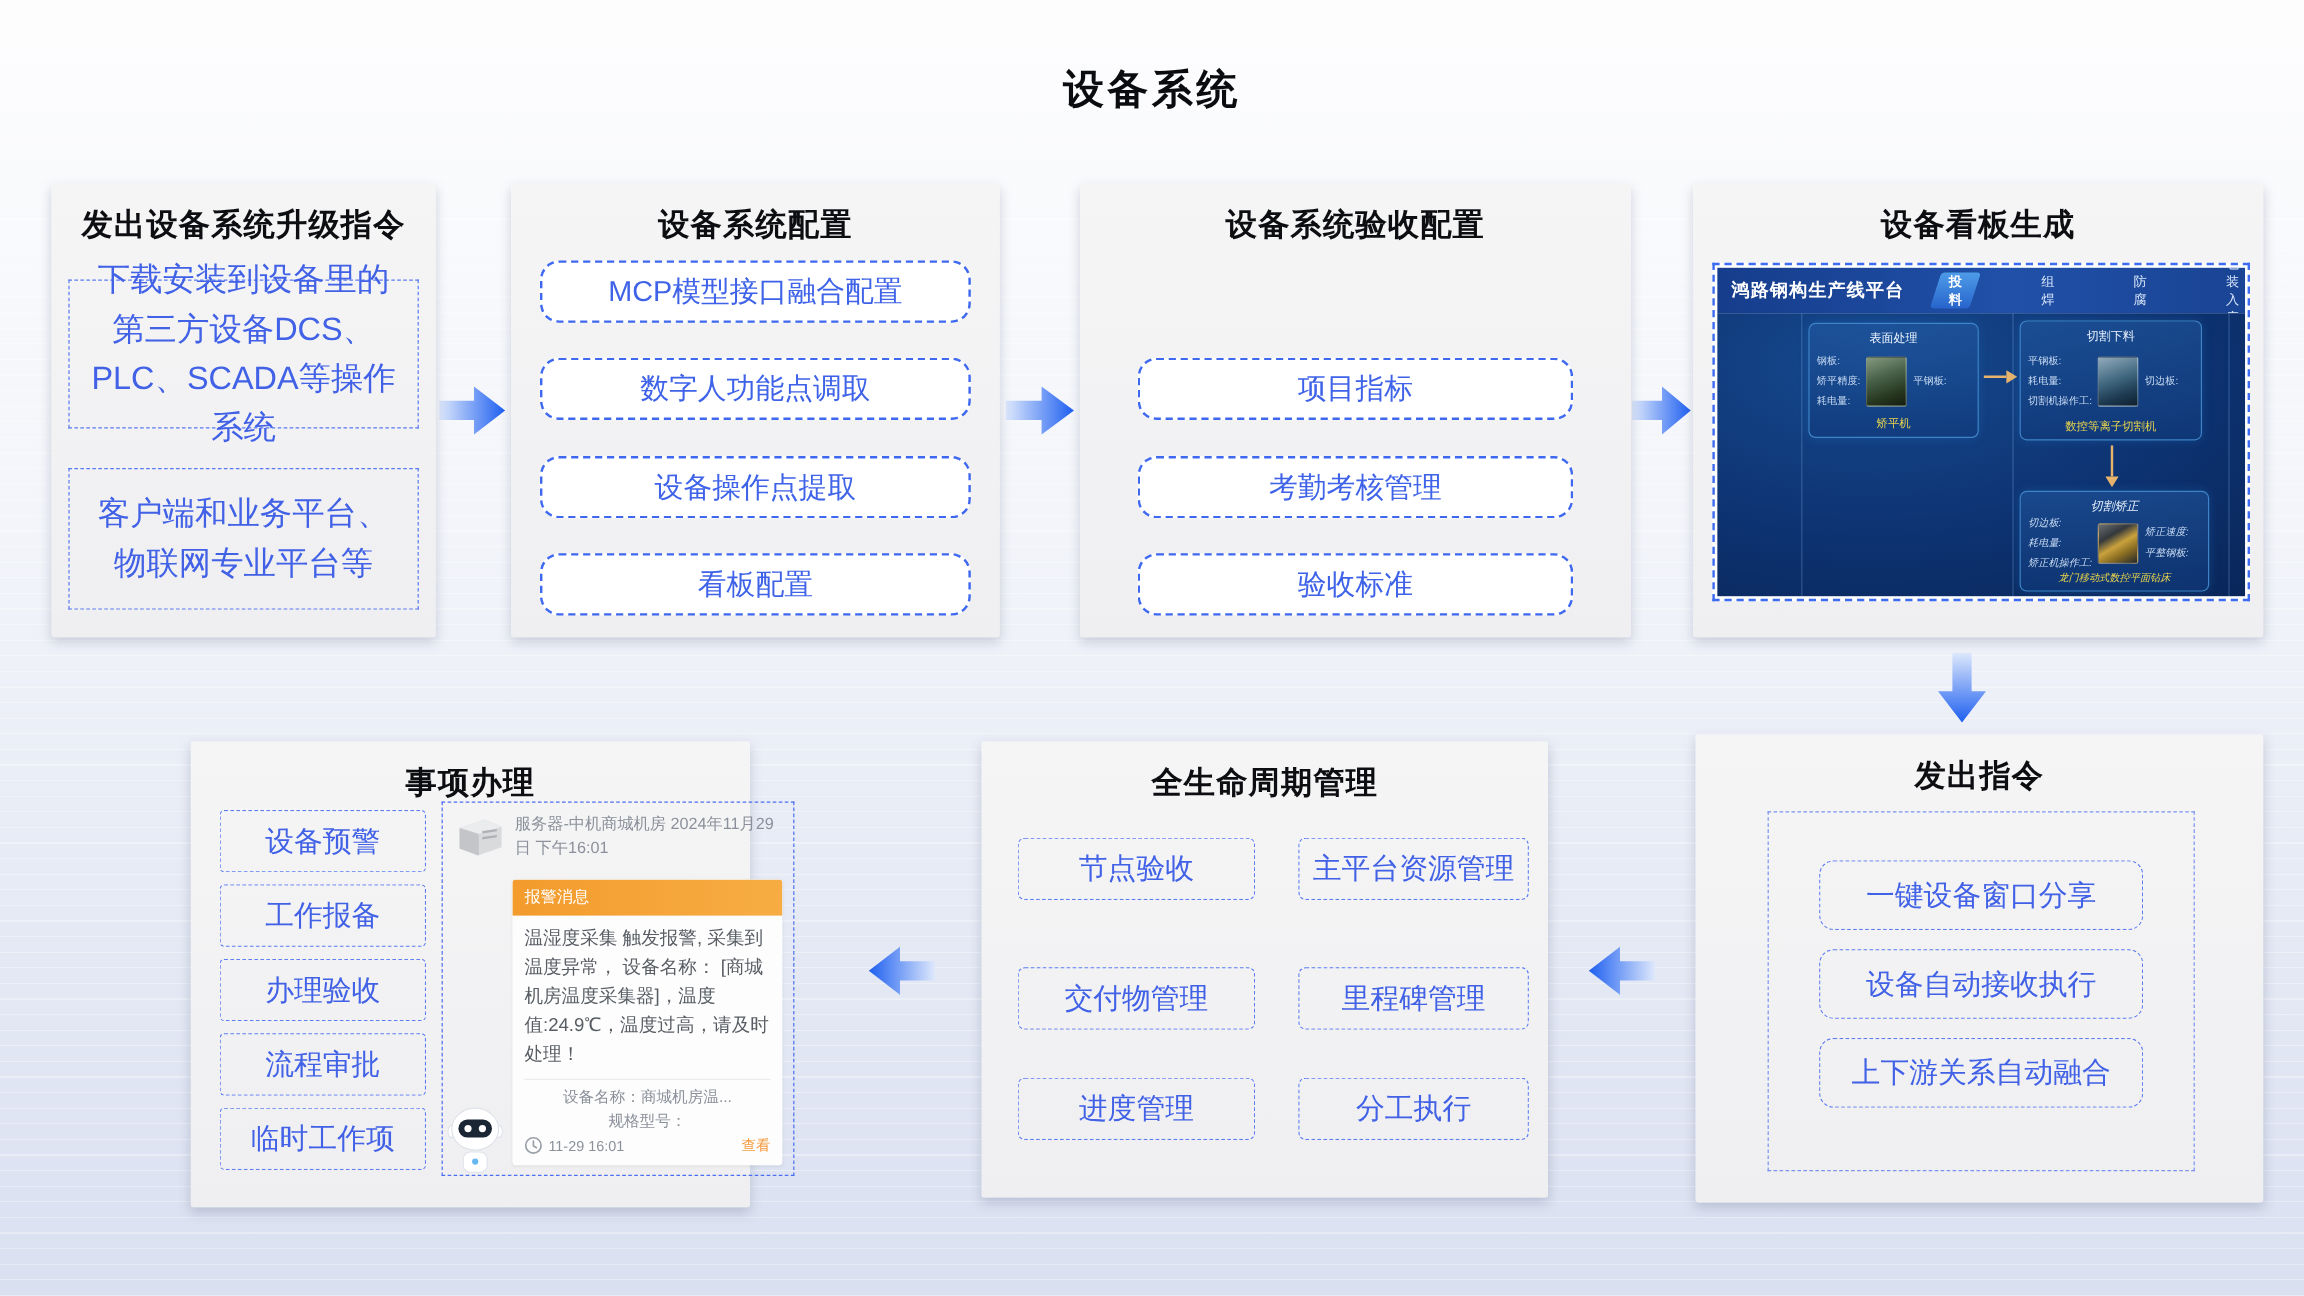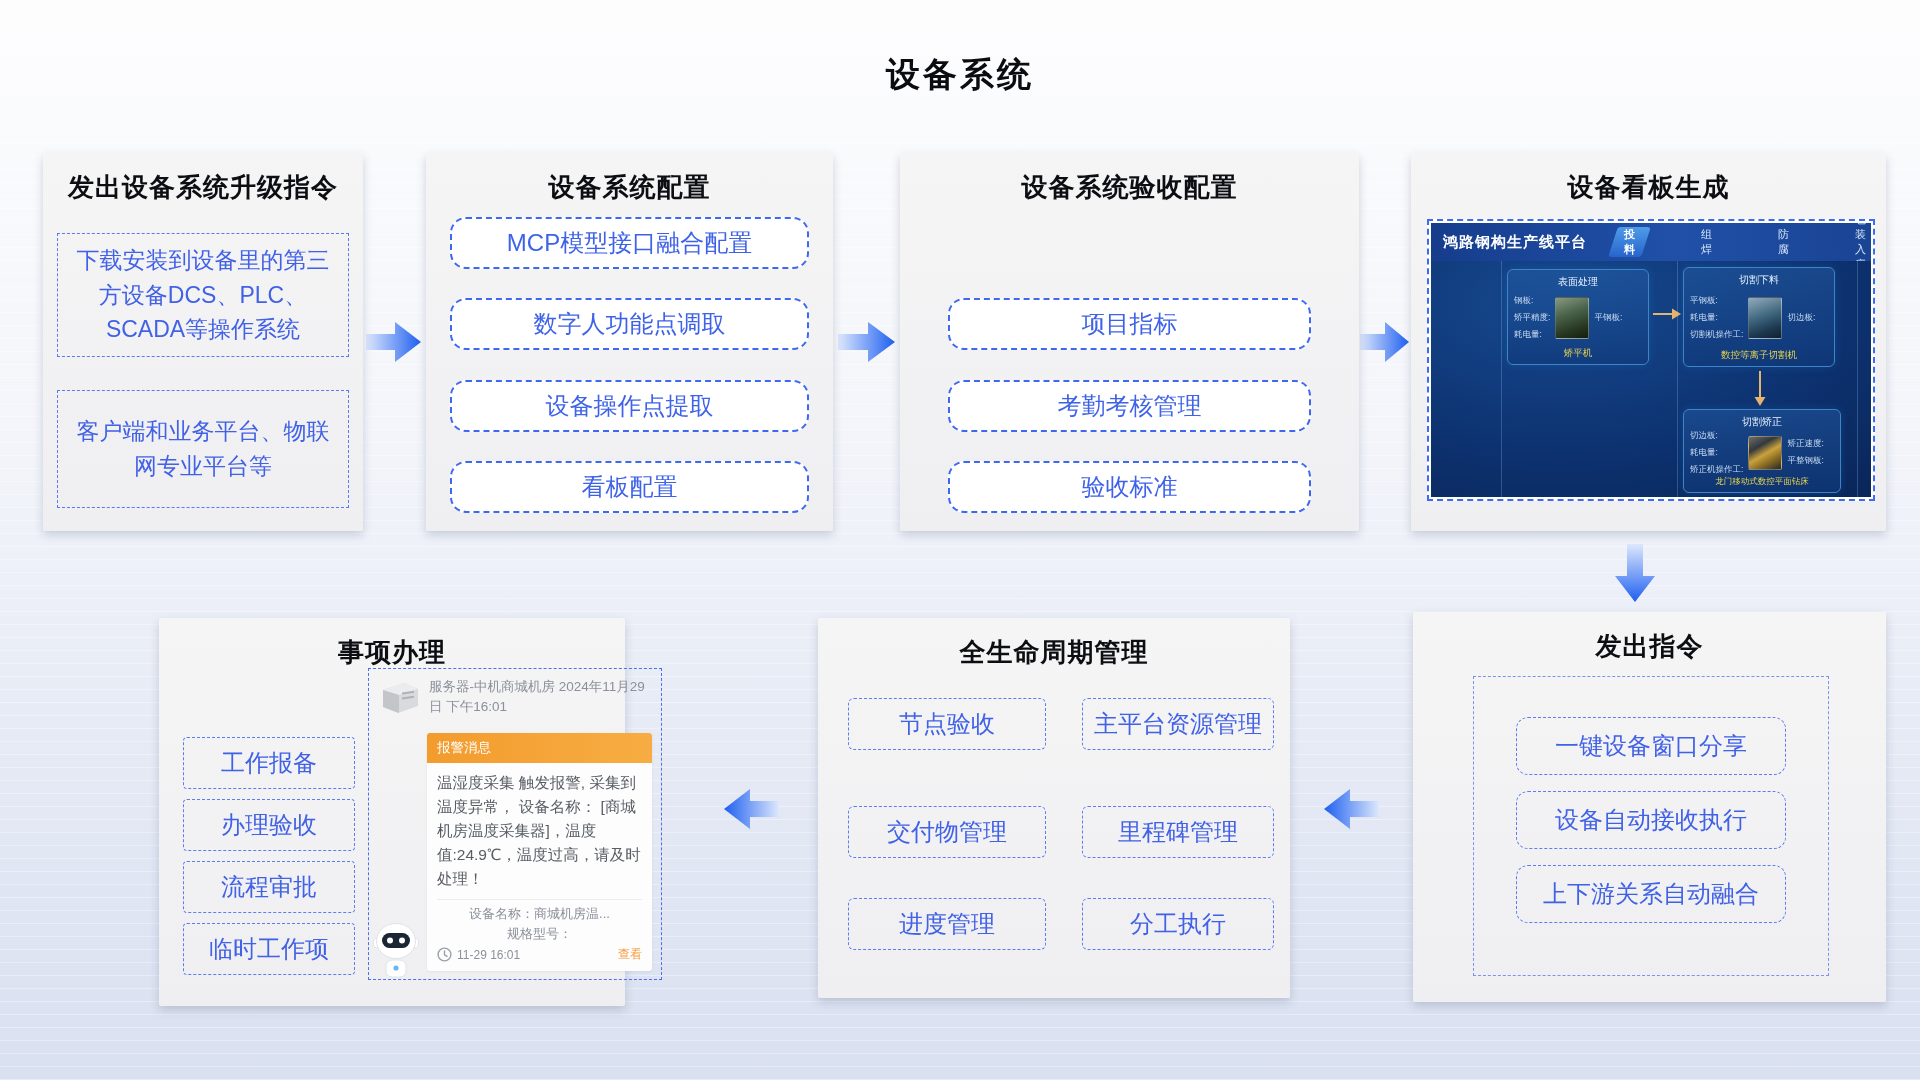--- a/index.html
+++ b/index.html
@@ -9,21 +9,21 @@
   .canvas::after{content:"";position:absolute;inset:0;pointer-events:none;
     background:repeating-linear-gradient(180deg,rgba(255,255,255,.35) 0 1px,rgba(255,255,255,0) 1px 13px);}
   .page-title{position:absolute;top:52px;left:0;width:1920px;text-align:center;
     font-size:34px;font-weight:700;color:#0b0c0f;letter-spacing:3px;z-index:3;}
   .panel{position:absolute;background:linear-gradient(180deg,#f5f5f6,#efeff1);
     box-shadow:0 4px 10px rgba(105,115,145,.30);border-radius:2px;z-index:2;}
   .panel-title{margin-top:17px;text-align:center;font-size:26px;font-weight:700;color:#0d0e11;letter-spacing:1px;}
   
   .up-box{position:absolute;left:14px;right:14px;border:1px dashed #587af2;
     display:flex;align-items:center;justify-content:center;text-align:center;
-    color:#4161e6;font-size:23px;line-height:1.52;padding:0 12px;}
+    color:#4161e6;font-size:27px;line-height:1.52;padding:0 12px;}
   
   .pill-box{position:absolute;height:52px;border:2px dashed #3e68f0;border-radius:16px;background:#fff;
     display:flex;align-items:center;justify-content:center;color:#3f63e8;font-size:24px;}
   
   .chip{border:1px dashed #5b7cf2;display:flex;align-items:center;justify-content:center;
     color:#4161e6;font-size:24px;background:transparent;}
   
   .flow-arrow{position:absolute;z-index:1;}
   
   .dash-frame{position:absolute;left:16px;top:66px;width:448px;height:282px;
@@ -167,21 +167,21 @@
               </div>
             </div>
             <div class="mcard-name">数控等离子切割机</div>
           </div>
 
           <svg class="oarrow" style="left:322px;top:110px;" width="14" height="36">
             <path d="M7,0 V26" stroke="#e7b46e" stroke-width="2" fill="none"></path>
             <polygon points="1.5,26 7,35 12.5,26" fill="#e7b46e"></polygon>
           </svg>
 
-          <div class="mcard small" style="left:252px;top:148px;width:158px;height:84px;">
+          <div class="mcard small" style="left:252px;top:148px;width:158px;height:84px;font-style:italic;">
             <div class="mcard-title">切割矫正</div>
             <div class="mcard-mid">
               <div class="mcard-col">
                 <div>切边板:</div>
                 <div>耗电量:</div>
                 <div>矫正机操作工:</div>
               </div>
               <div class="mcard-img img-drill"></div>
               <div class="mcard-col">
                 <div>矫正速度:</div>
@@ -209,20 +209,21 @@
     <div class="chip lc-box" style="left:30px;width:198px;top:80px;">节点验收</div>
     <div class="chip lc-box" style="left:264px;width:192px;top:80px;">主平台资源管理</div>
     <div class="chip lc-box" style="left:30px;width:198px;top:188px;">交付物管理</div>
     <div class="chip lc-box" style="left:264px;width:192px;top:188px;">里程碑管理</div>
     <div class="chip lc-box" style="left:30px;width:198px;top:280px;">进度管理</div>
     <div class="chip lc-box" style="left:264px;width:192px;top:280px;">分工执行</div>
   </div>
 
   <div class="panel" style="left:159px;top:618px;width:466px;height:388px;">
     <div class="panel-title">事项办理</div>
+    <div class="chip task-box" style="top:57px;">设备预警</div>
     <div class="chip task-box" style="top:119px;">工作报备</div>
     <div class="chip task-box" style="top:181px;">办理验收</div>
     <div class="chip task-box" style="top:243px;">流程审批</div>
     <div class="chip task-box" style="top:305px;">临时工作项</div>
 
     <div class="notify-card">
       <svg class="srv-icon" width="46" height="40" viewBox="0 0 46 40">
         <polygon points="6,11 27,4 41,10 41,27 21,34 6,28" fill="#d9dadc"></polygon>
         <polygon points="6,11 27,4 41,10 22,16" fill="#ebecee"></polygon>
         <polygon points="6,11 22,16 22,34 6,28" fill="#c3c5c8"></polygon>

